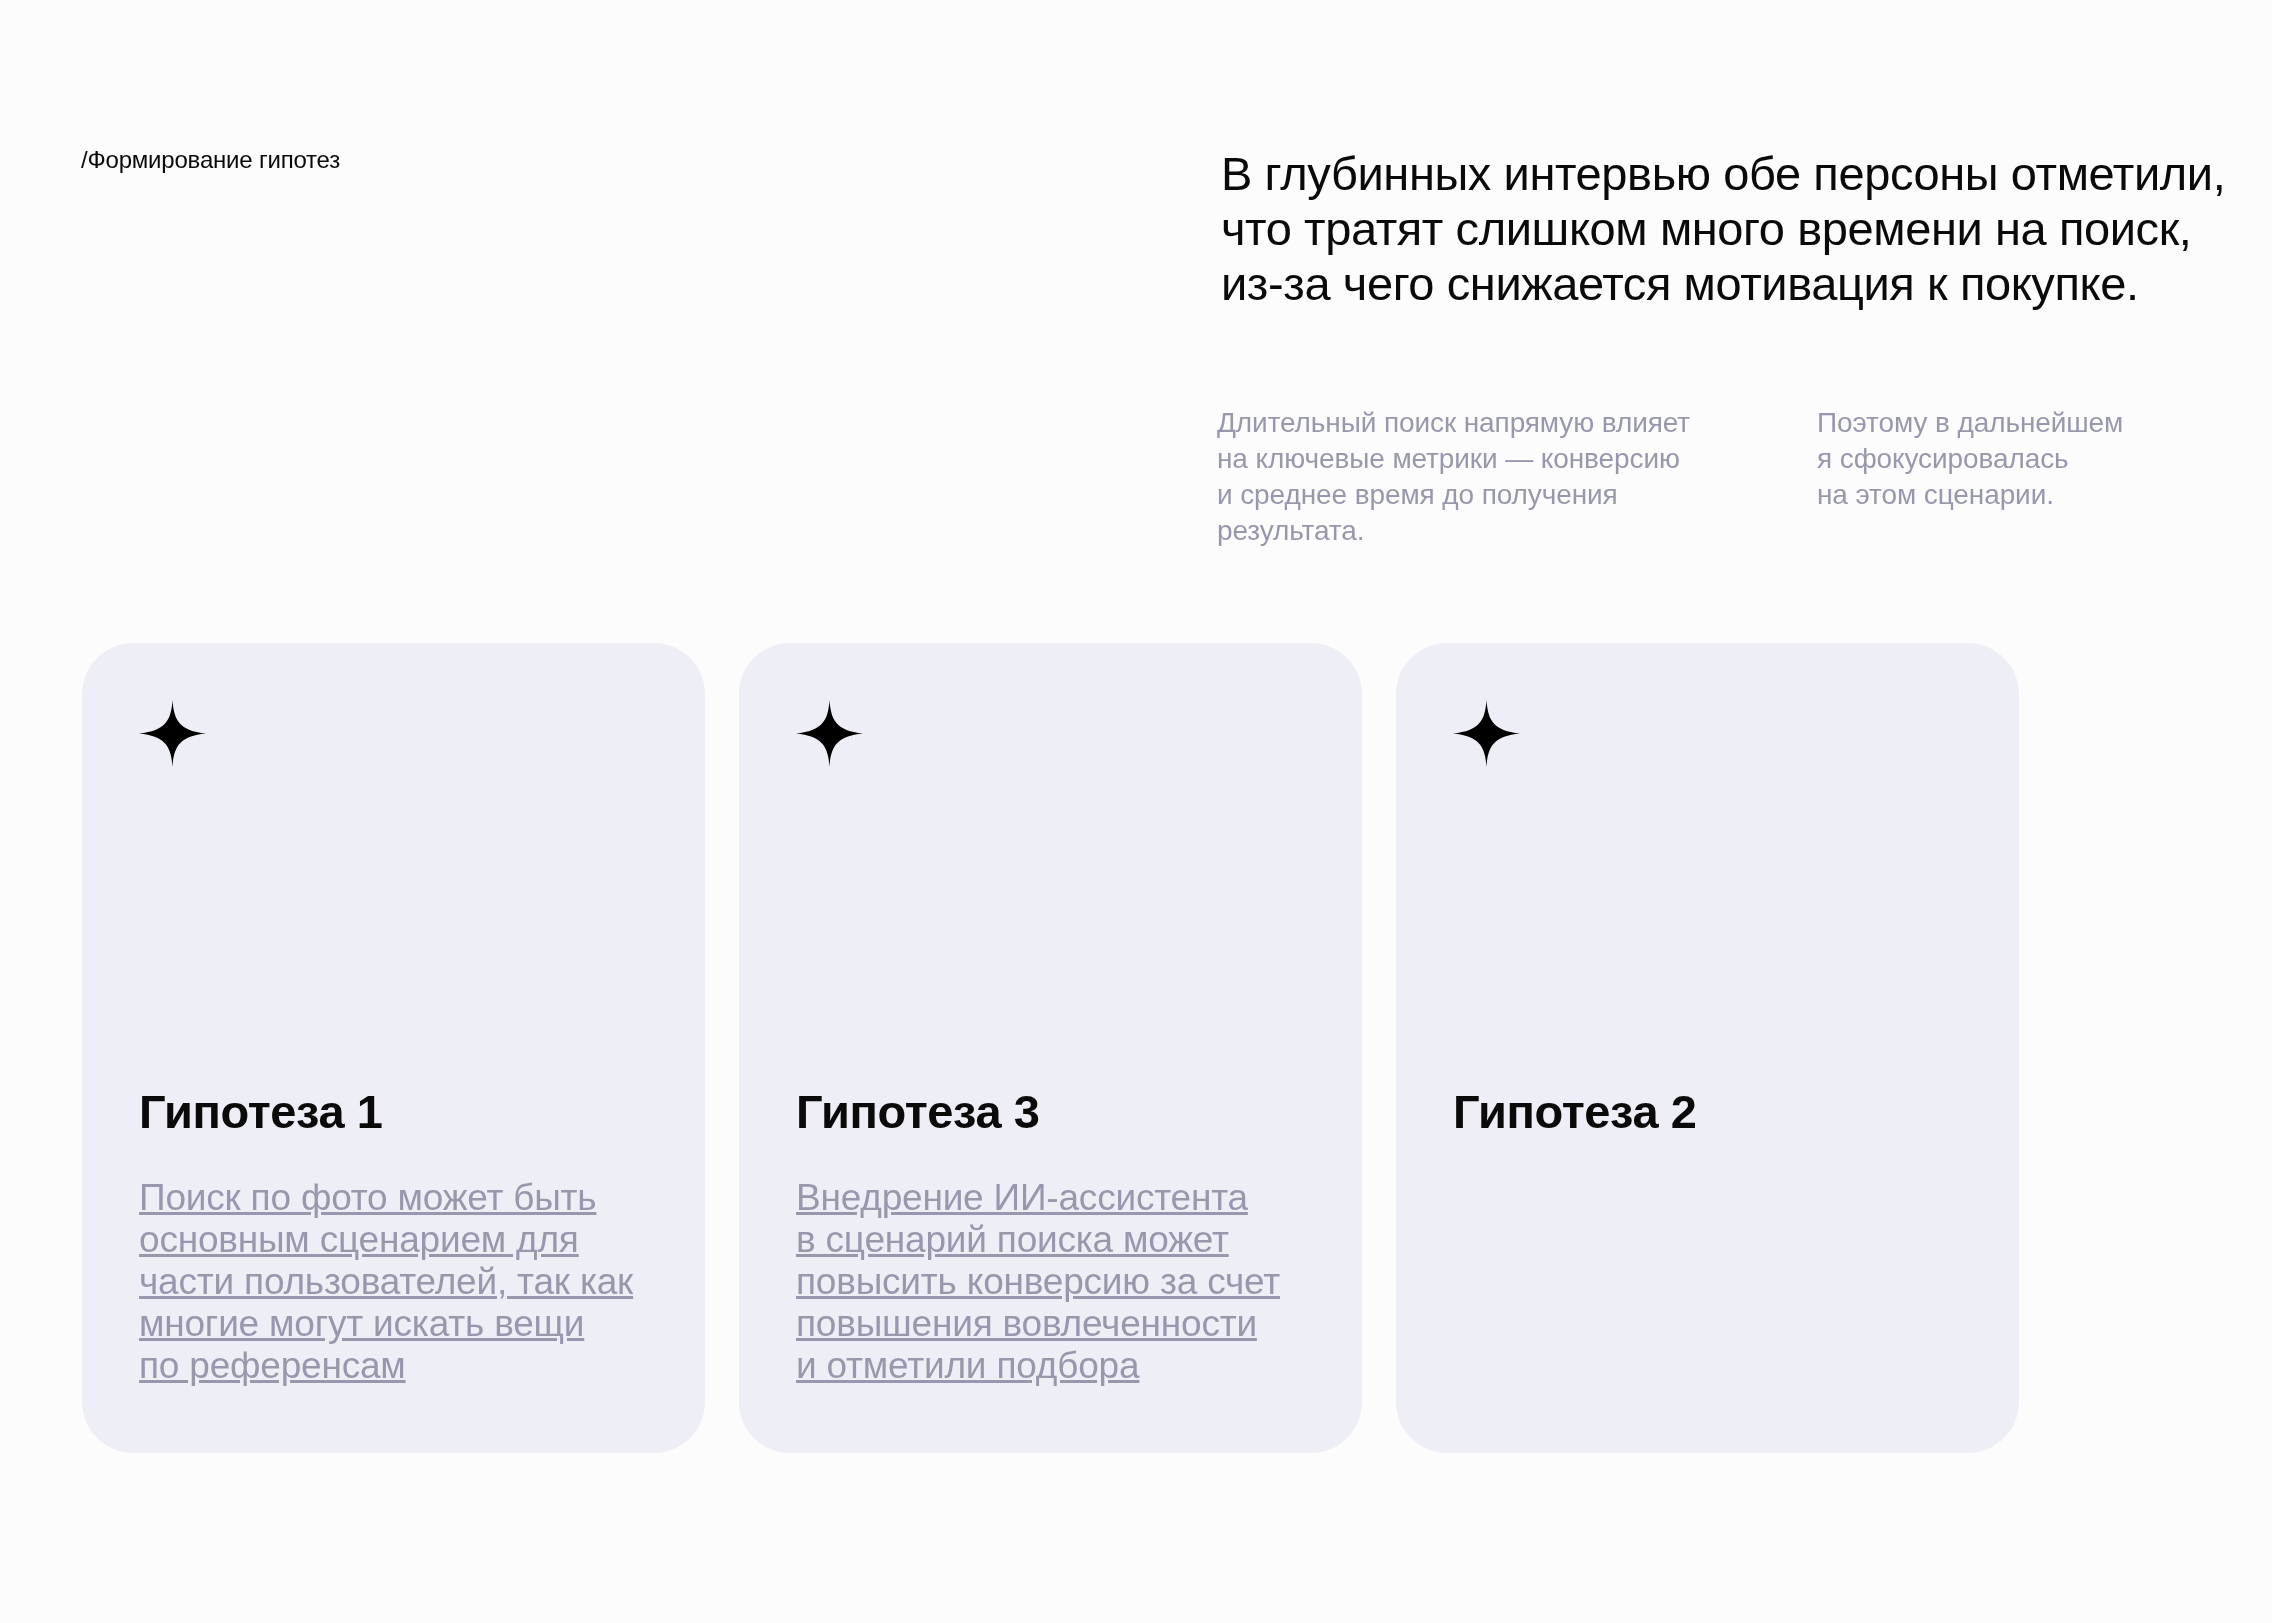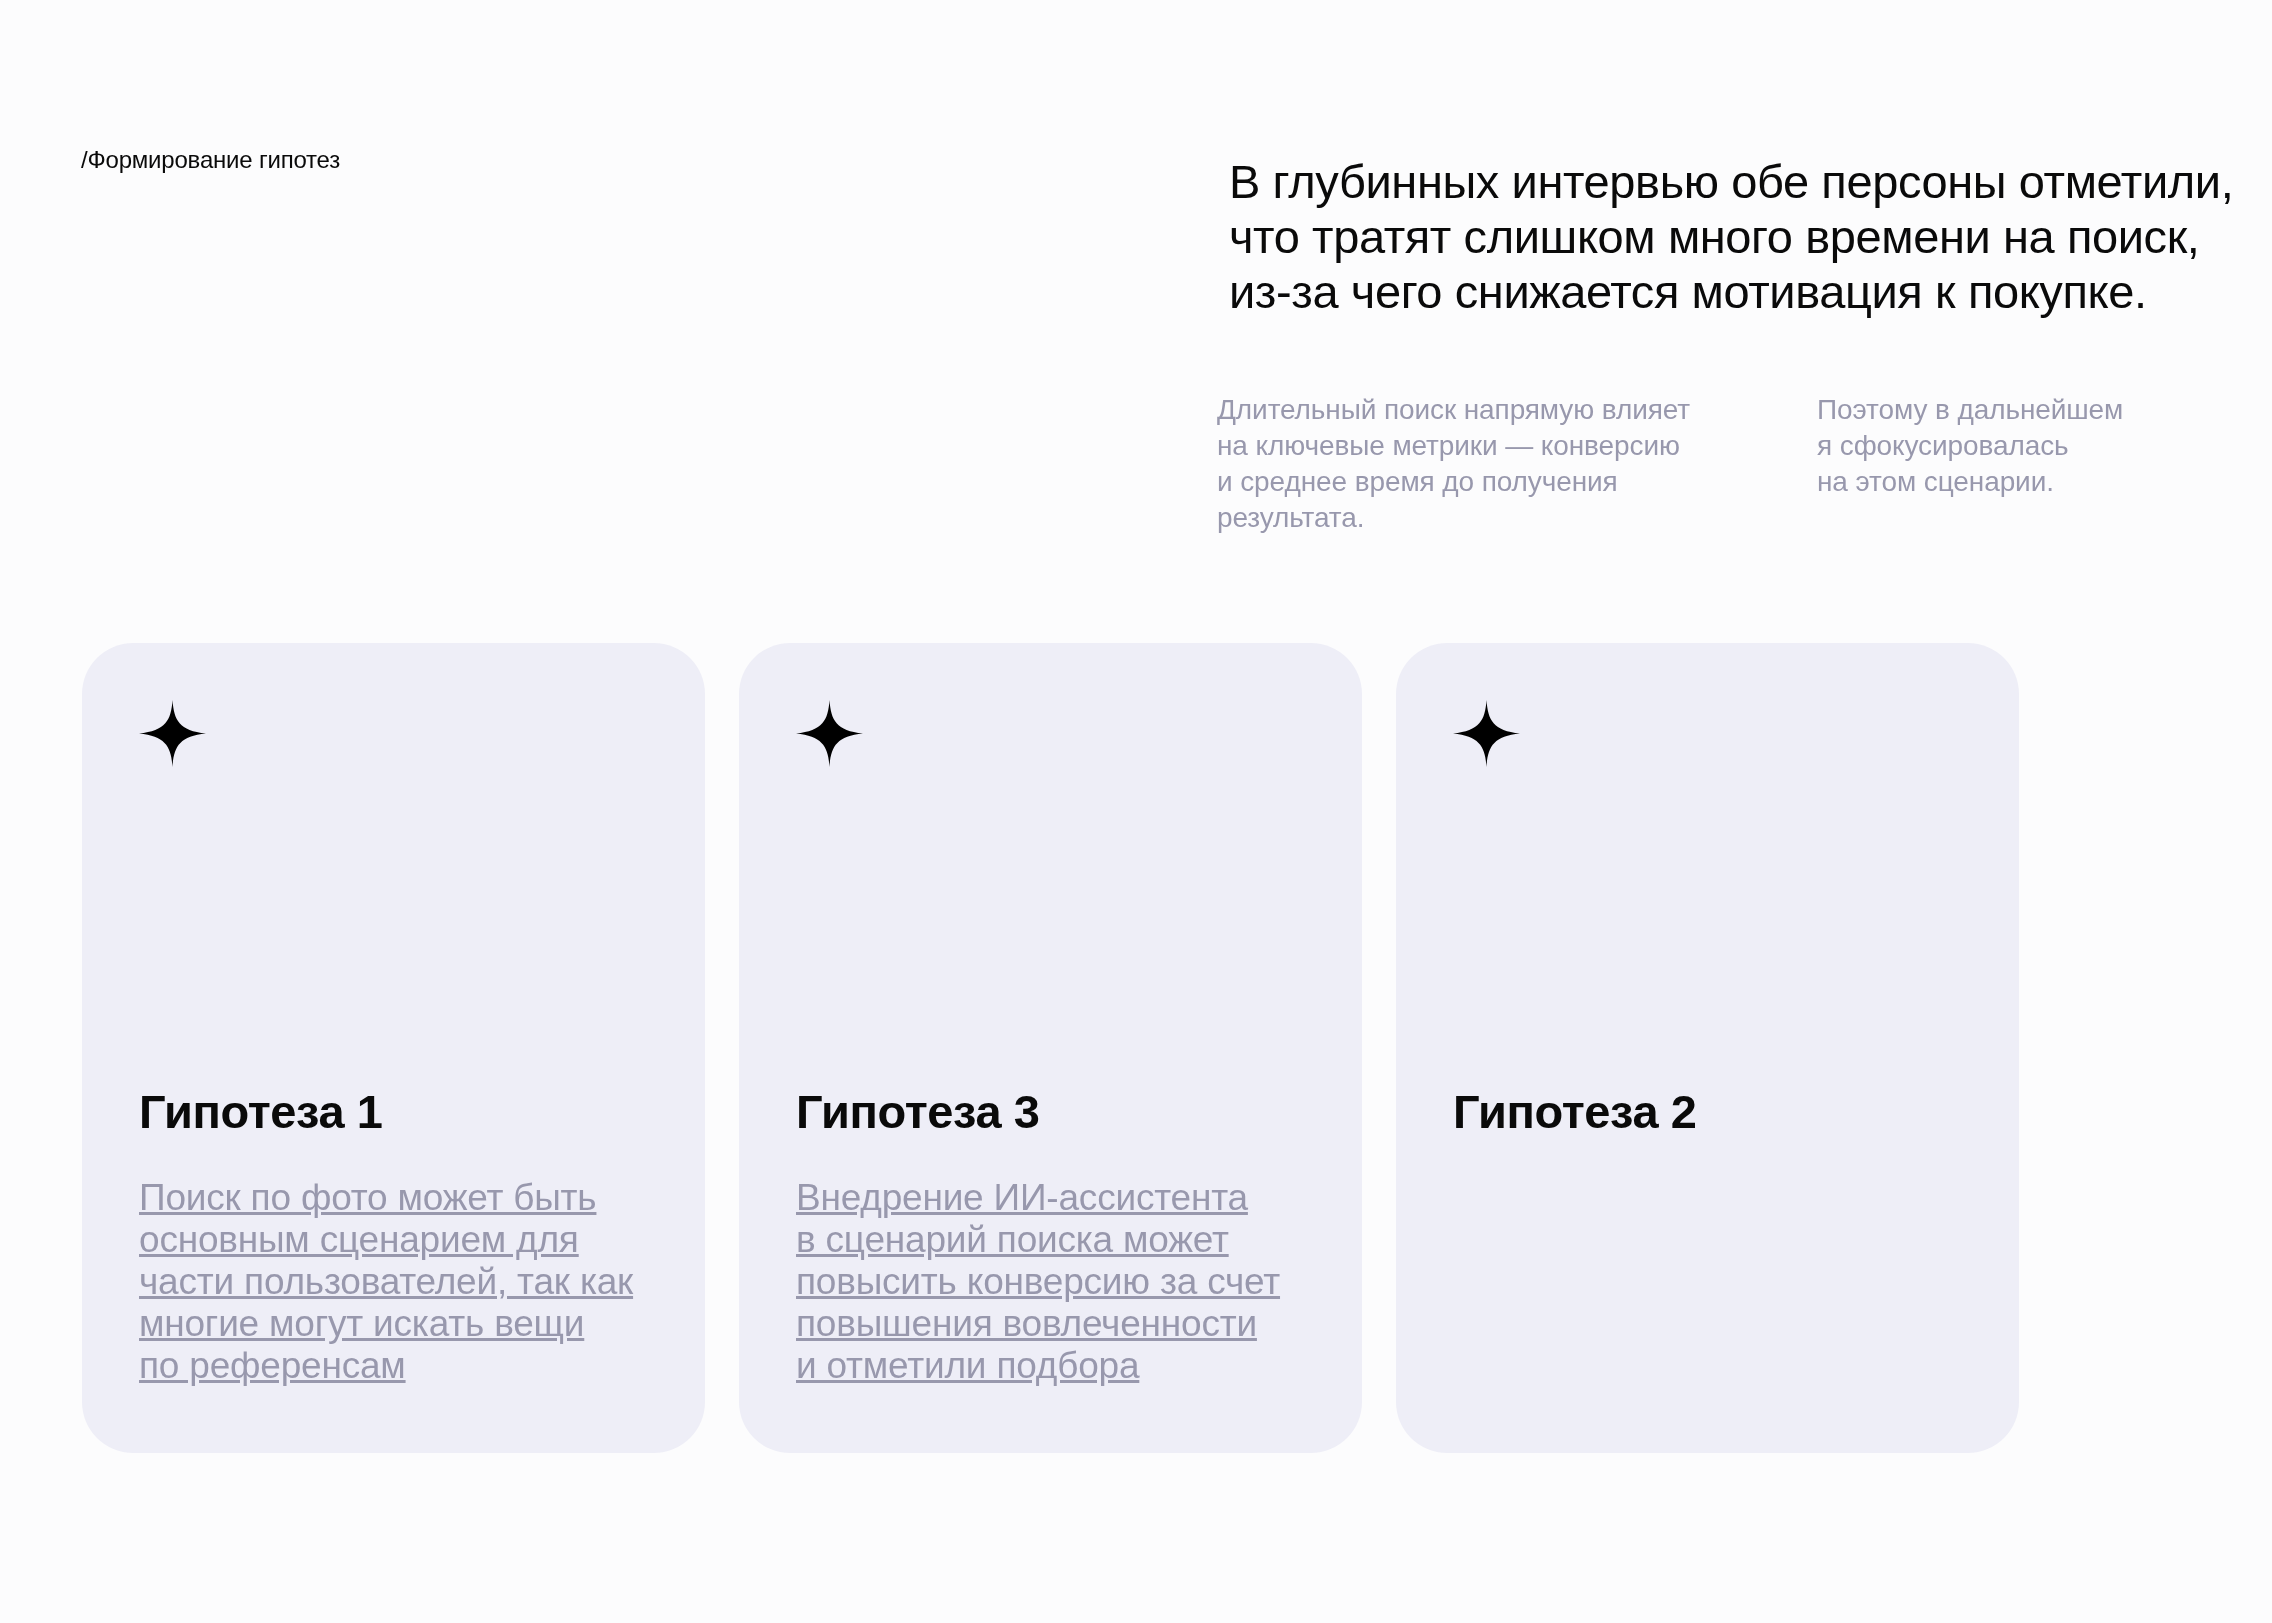--- a/index.html
+++ b/index.html
@@ -27,25 +27,25 @@
     .headline {
       position: absolute;
       left: 1217px;
       top: 142px;
       width: 1016px;
       font-size: 47px;
       line-height: 55px;
       font-weight: 500;
       color: #0a0a0a;
       letter-spacing: -0.4px;
-      margin: 12px;
+      margin: 4px;
     }
     .sub {
       position: absolute;
-      top: 392px;
+      top: 405px;
       font-size: 28px;
       line-height: 36px;
       color: #9898ad;
       margin: 0;
       white-space: pre-line;
       letter-spacing: -0.1px;
     }
     .sub-1 { left: 1217px; width: 568px; }
     .sub-2 { left: 1817px; width: 398px; }
 

